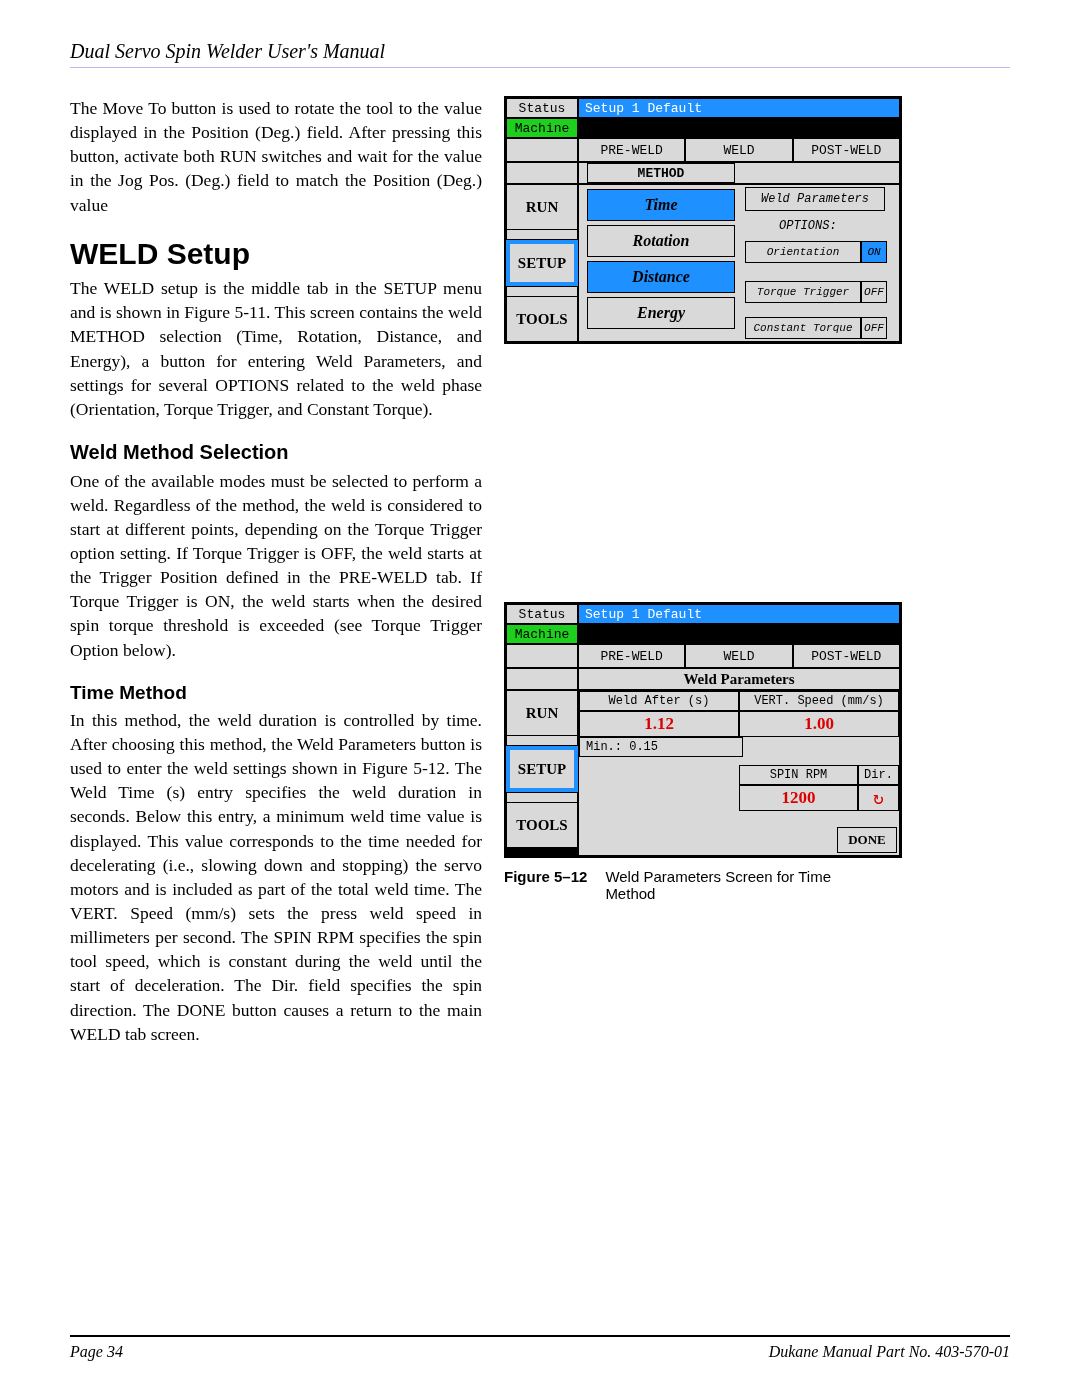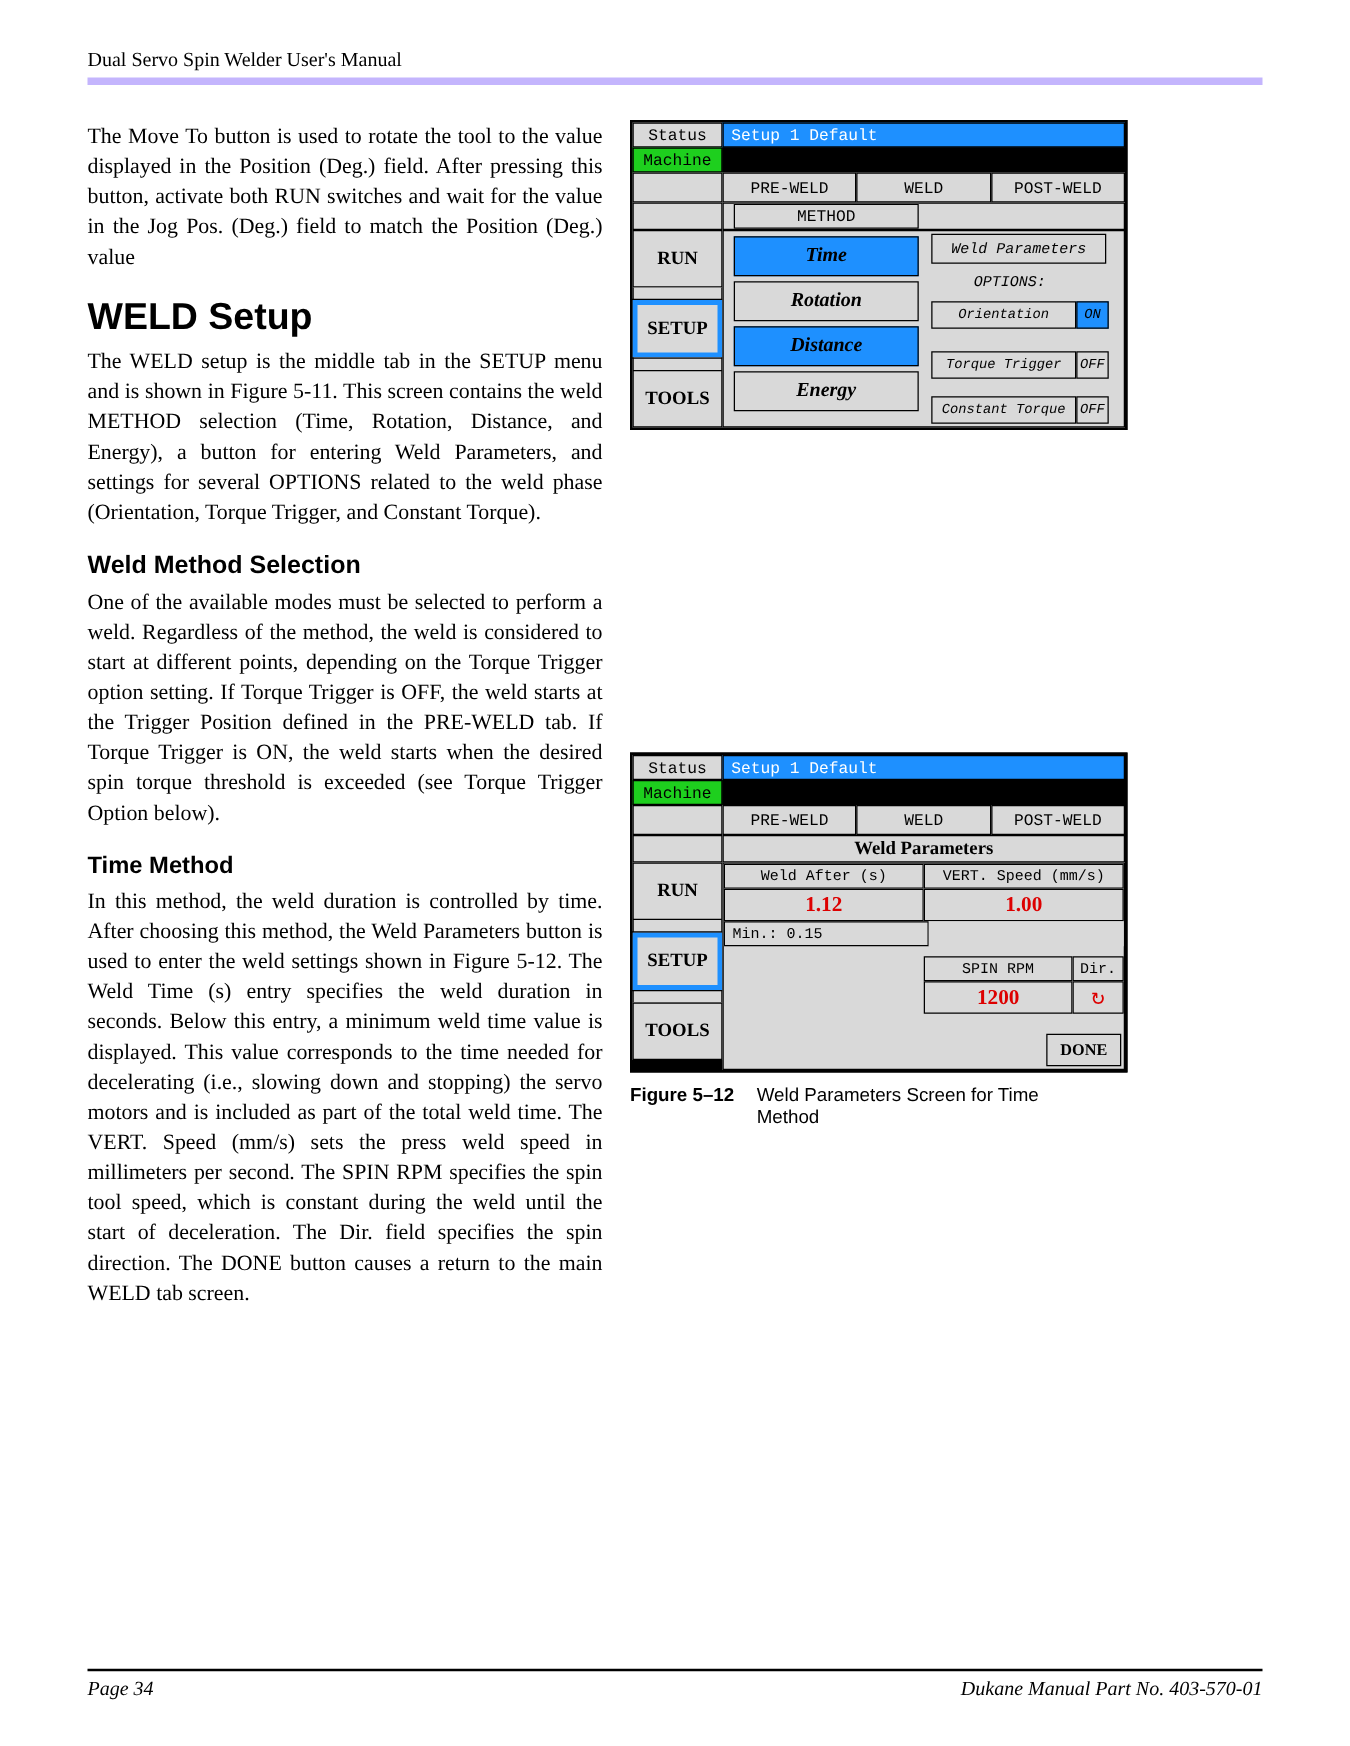--- a/index.html
+++ b/index.html
@@ -9,22 +9,23 @@
     color: #000;
   }
   .page {
     width: 1080px;
     height: 1397px;
     margin: 0 auto;
     position: relative;
     padding: 40px 70px 50px 70px;
   }
   .hdr {
-    font-size: 16px;
-    border-bottom: 6px solid #c4b5fd;
+    font-style: italic;
+    font-size: 20px;
+    border-bottom: 1px solid #c4b5fd;
     padding-bottom: 4px;
     margin-bottom: 28px;
   }
   .cols {
     display: flex;
     gap: 22px;
   }
   .left {
     width: 412px;
     font-size: 17.5px;
@@ -109,21 +110,21 @@
     font-family: 'Times New Roman', serif;
     font-weight: bold; font-size: 15px;
   }
   .nav-btn.sel {
     border: 4px solid #1e90ff;
     outline: 1px solid #000;
     background: #d9d9d9;
   }
   .nav-gap { height: 10px; background: #d9d9d9; border: 1px solid #000; border-top: none; border-bottom: none; }
 
-  .method-head { height: 22px; width: 148px; margin-left: 8px; background:#d9d9d9; }
+  .method-head { height: 22px; width: 148px; margin-left: 8px; background:#d9d9d9;font-weight:bold; }
   .method-btn {
     height: 32px; width: 148px; margin-left: 8px; margin-top: 4px;
     font-family: 'Times New Roman', serif; font-weight: bold; font-size: 16px;
     background: #d9d9d9;
   }
   .method-btn.sel { background: #1e90ff; color: #000; }
 
   .opt-area { position: relative; }
   .wp-btn {
     position: absolute; left: 166px; top: 2px; width: 140px; height: 24px;

